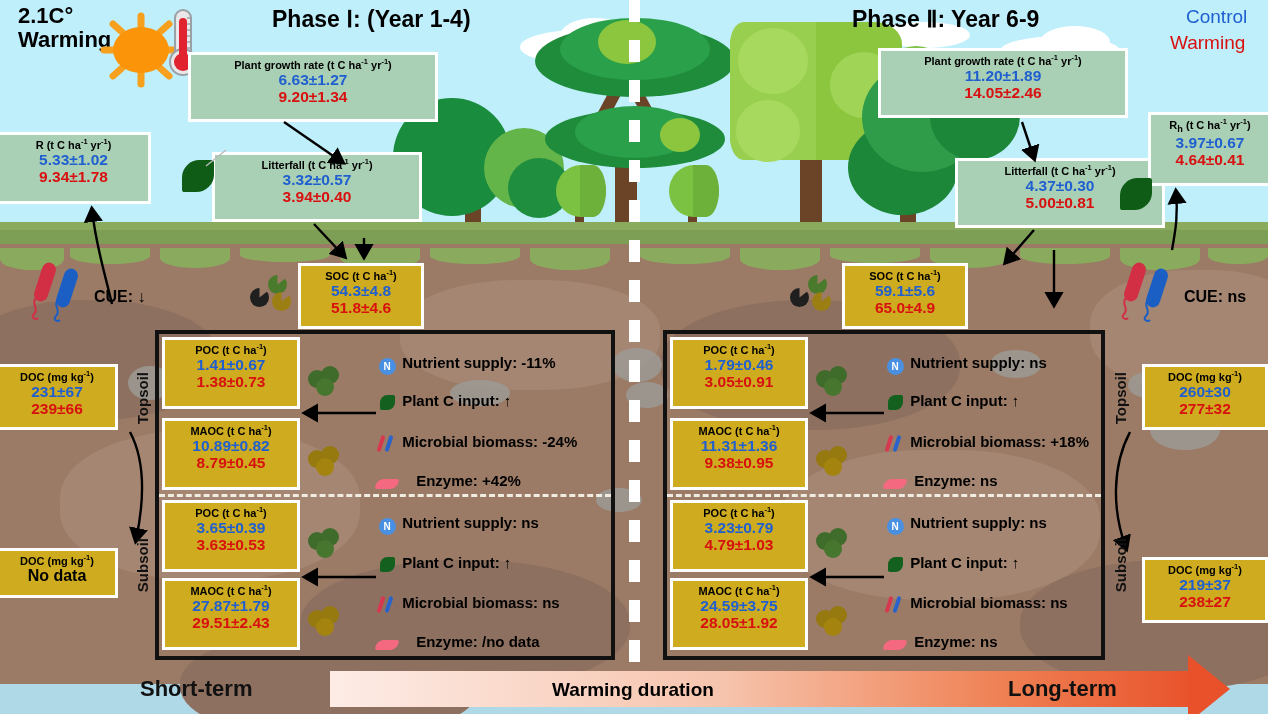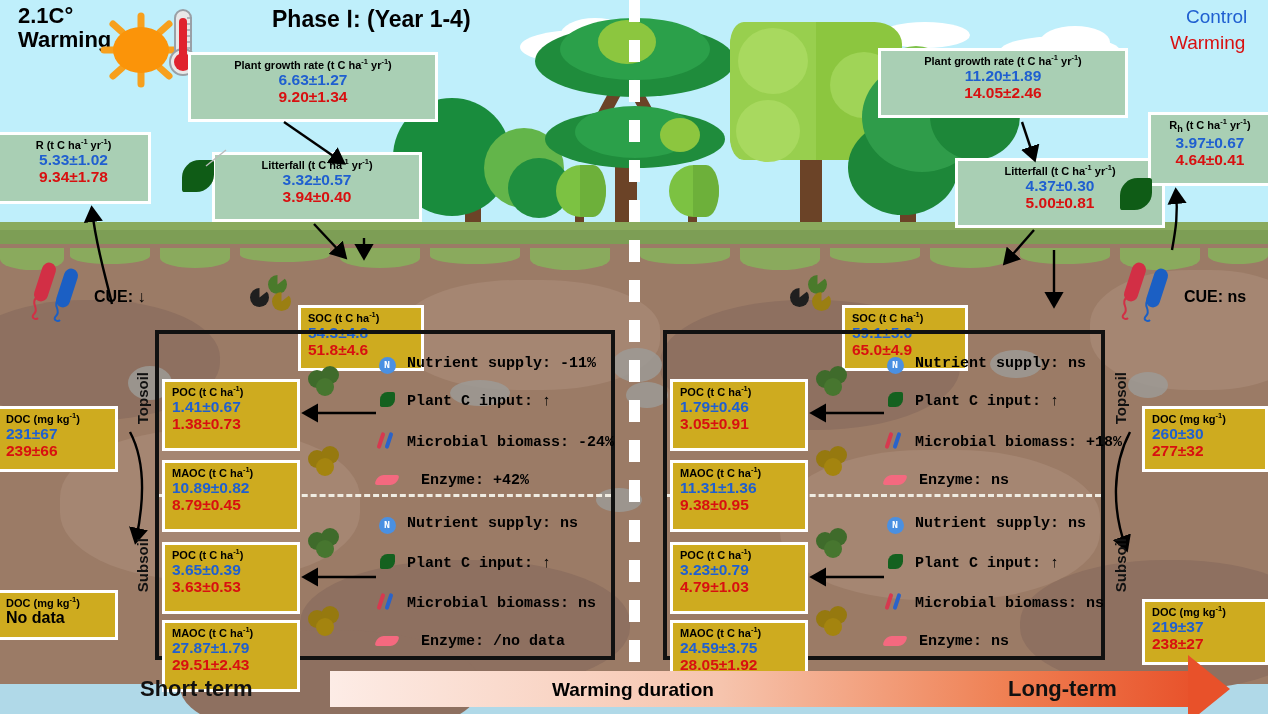--- a/index.html
+++ b/index.html
@@ -28,43 +28,42 @@
   .canopy{position:absolute;border-radius:50%;}
 
   
   .gbox{
     position:absolute;background:#a9cfb4;border:3px solid #ffffff;
     text-align:center;color:#000;line-height:1.12;padding:3px 8px 5px;
     box-sizing:border-box;
   }
   .ybox{
     position:absolute;background:#ceab1f;border:3px solid #ffffff;
-    text-align:left;color:#000;line-height:1.12;padding:3px 7px 5px;
+    text-align:center;color:#000;line-height:1.12;padding:3px 7px 5px;
     box-sizing:border-box;
-    margin-top:42px;
   }
   .bx-title{font-weight:bold;font-size:11px;white-space:nowrap;}
   .bx-ctrl{font-weight:bold;font-size:15.5px;color:#1f5fd0;}
   .bx-warm{font-weight:bold;font-size:15.5px;color:#d81010;}
   sup{font-size:.68em;vertical-align:super;}
 
   
   .phase{position:absolute;font-weight:bold;font-size:23px;color:#000;white-space:nowrap;}
   .legend-ctrl{position:absolute;font-size:19px;color:#1f5fd0;font-weight:normal;white-space:nowrap;}
   .legend-warm{position:absolute;font-size:19px;color:#d81010;font-weight:normal;white-space:nowrap;}
   .warm-label{position:absolute;font-weight:bold;font-size:22px;color:#000;white-space:nowrap;line-height:1.08;}
 
   
   .panel{position:absolute;border:4px solid #111;box-sizing:border-box;}
   .panel-dash{position:absolute;border-top:3px dashed #f0ece2;}
   .side-label{position:absolute;font-weight:bold;font-size:15px;color:#111;
     writing-mode:vertical-rl;transform:rotate(180deg);white-space:nowrap;}
 
   
-  .brow{position:absolute;font-weight:bold;font-size:15px;color:#000;white-space:nowrap;font-family:Liberation Mono, monospace;}
+  .brow{position:absolute;font-weight:bold;font-size:15px;color:#000;white-space:nowrap;}
   .bic{display:inline-block;width:22px;text-align:center;vertical-align:middle;}
   .n-badge{display:inline-block;width:17px;height:17px;border-radius:50%;
     background:#4a90e2;color:#fff;font-size:10px;line-height:17px;text-align:center;
     font-weight:bold;vertical-align:-3px;}
   .leaf-dot{display:inline-block;width:15px;height:15px;border-radius:50% 12% 50% 12%;
     background:#14611f;vertical-align:-2px;}
   .mb-ic{display:inline-block;width:20px;height:16px;vertical-align:-3px;position:relative;}
   .mb-ic i{position:absolute;width:4px;height:17px;border-radius:2px;display:block;}
   .enz-ic{display:inline-block;width:22px;height:10px;border-radius:6px 3px 6px 3px;
     background:#f4697f;vertical-align:-1px;transform:skewX(-18deg);}
@@ -212,20 +211,21 @@
       <line x1="22" y1="10" x2="27" y2="10"></line>
         <line x1="22" y1="16" x2="27" y2="16"></line>
       <line x1="22" y1="22" x2="27" y2="22"></line>
         <line x1="22" y1="28" x2="27" y2="28"></line>
       <line x1="22" y1="34" x2="27" y2="34"></line>
         <line x1="22" y1="40" x2="27" y2="40"></line>
     </g>
   </svg>
 
   <div class="phase" style="left:272px;top:6px;">Phase Ⅰ: (Year 1-4)</div>
+  <div class="phase" style="left:852px;top:6px;">Phase Ⅱ: Year 6-9</div>
   <div class="legend-ctrl" style="left:1186px;top:6px;">Control</div>
   <div class="legend-warm" style="left:1170px;top:32px;">Warming</div>
 
   <div class="gbox" style="left:188px;top:52px;width:250px;height:70px;">
     <div class="bx-title">Plant growth rate (t C ha<sup>-1</sup> yr<sup>-1</sup>)</div>
     <div class="bx-ctrl">6.63±1.27</div>
     <div class="bx-warm">9.20±1.34</div>
   </div>
 
   <div class="gbox" style="left:212px;top:152px;width:210px;height:70px;">

